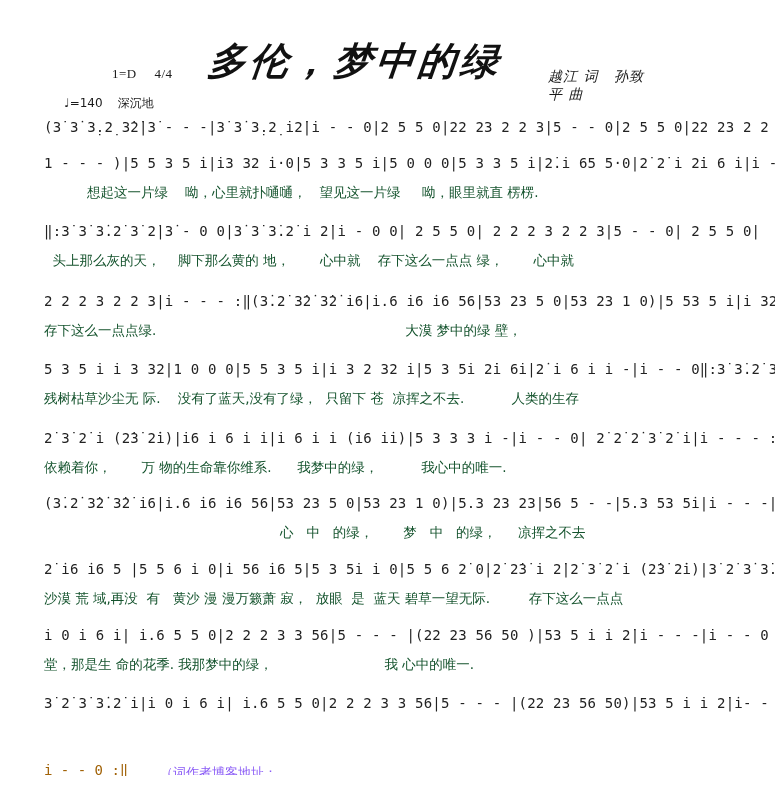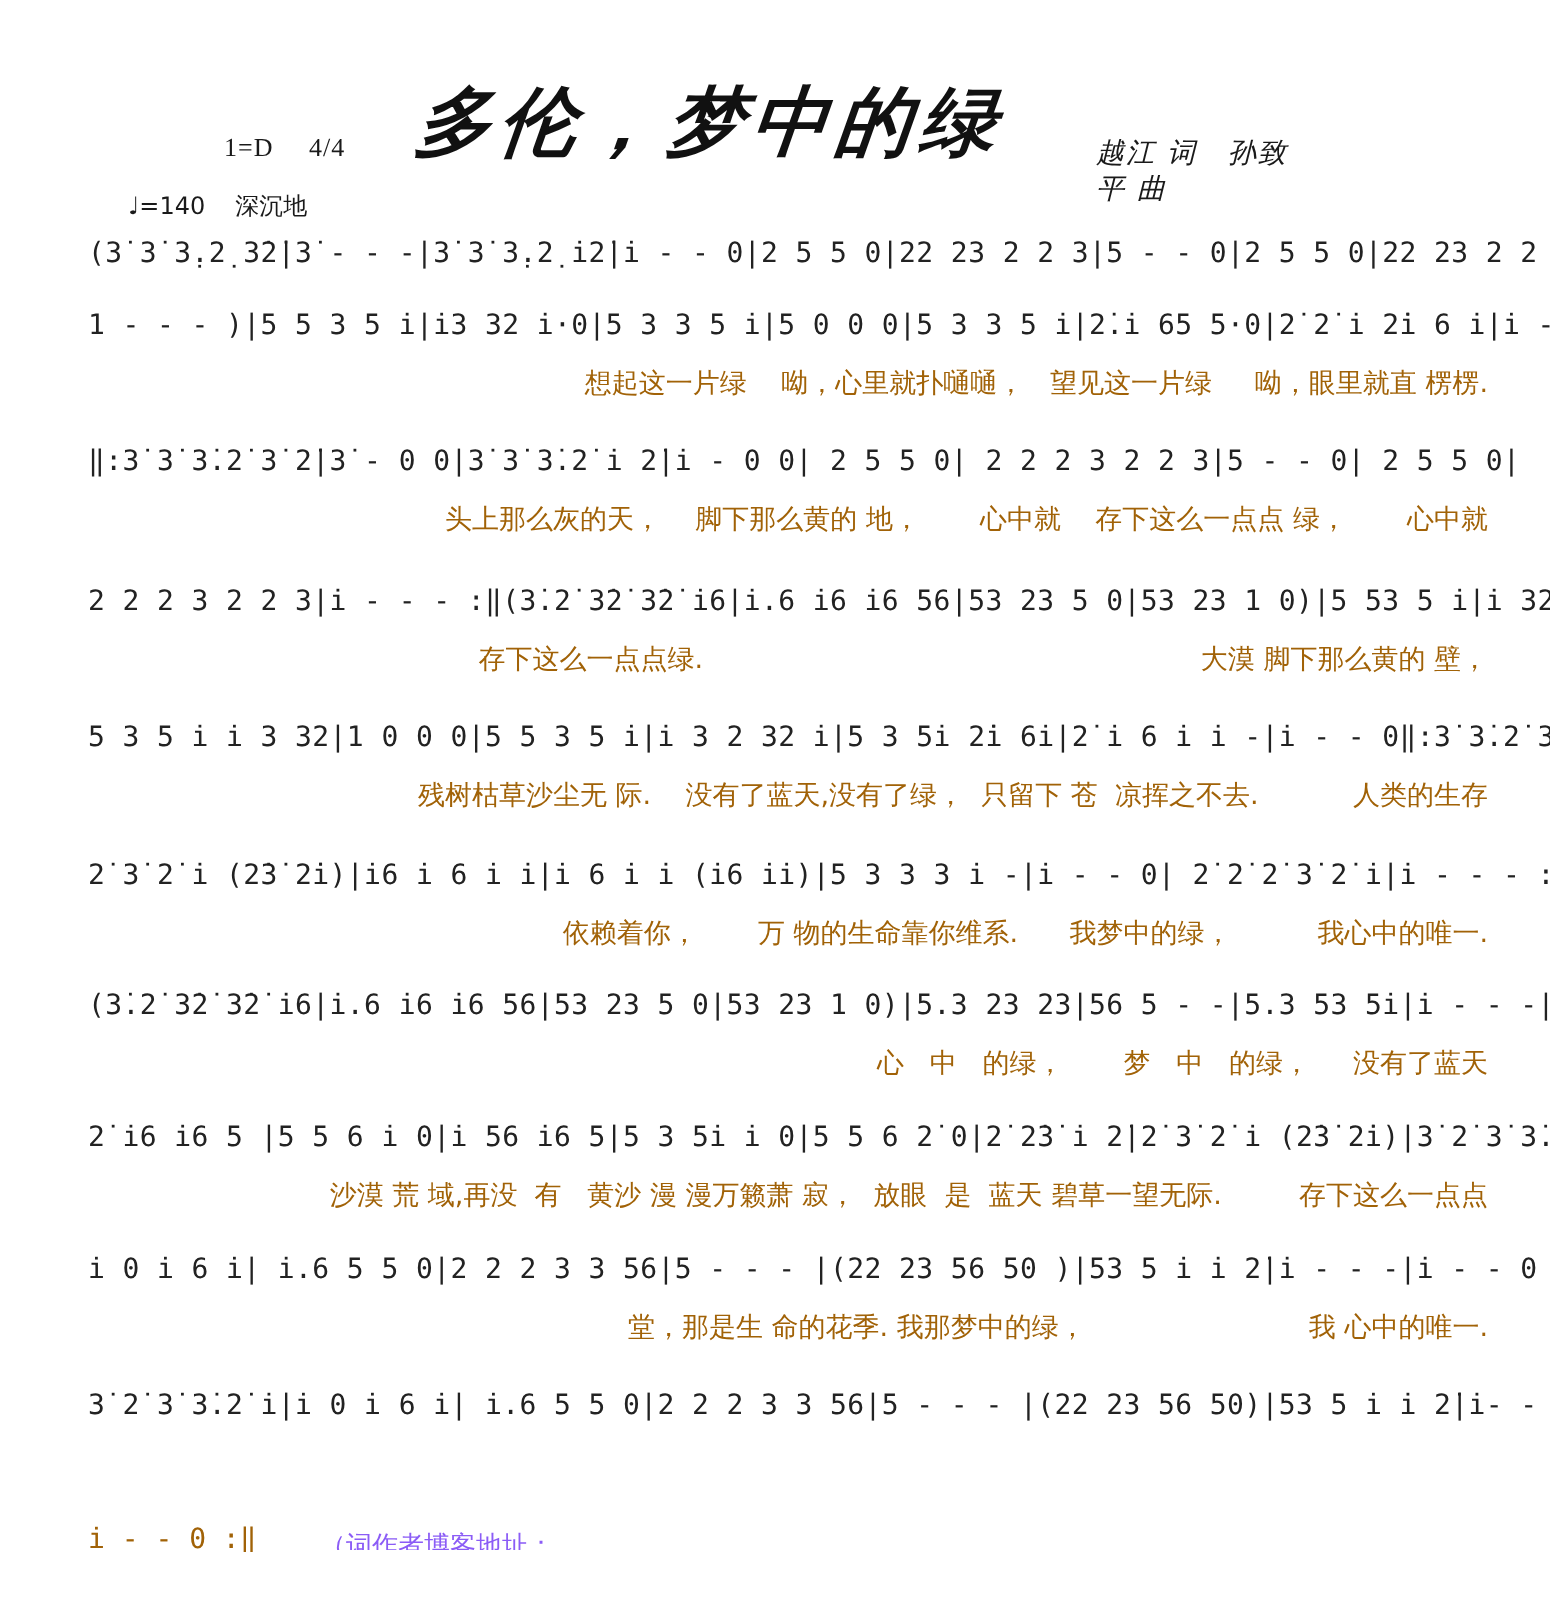--- a/index.html
+++ b/index.html
@@ -73,25 +73,24 @@
       white-space: pre;
       color: #222;
       height: 22px;
       line-height: 22px;
       text-decoration: none;
     }
     .lyrics {
       font-family: "DejaVu Sans", sans-serif;
       font-size: 13.5px;
       white-space: pre;
-      color: #a16207;
+      color: #14532d;
       height: 20px;
       line-height: 20px;
       margin-top: 8px;
-      text-align: right;
     }
     .footer-line {
       position: absolute;
       left: 44px;
       top: 762px;
       font-family: "DejaVu Sans Mono", monospace;
       font-size: 14px;
       white-space: pre;
       color: #a16207;
       height: 14px;
@@ -134,33 +133,33 @@
   <div class="system" style="top:152px">
     <div class="notes">1 - - - )|5 5 3 5 i̇|i̇3 32 i̇·0|5 3 3 5 i̇|5 0 0 0|5 3 3 5 i̇|2̇.i̇ 65 5·0|2̇ 2̇ i̇ 2̇i̇ 6 i̇|i̇ - - -|</div>
     <div class="lyrics">          想起这一片绿    呦，心里就扑嗵嗵，   望见这一片绿     呦，眼里就直 楞楞.</div>
   </div>
   <div class="system" style="top:220px">
     <div class="notes">‖:3̇ 3̇ 3̇.2̇ 3̇ 2̇|3̇ - 0 0|3̇ 3̇ 3̇.2̇ i̇ 2̇|i̇ - 0 0| 2 5 5 0| 2 2 2 3 2 2 3|5 - - 0| 2 5 5 0|</div>
     <div class="lyrics">  头上那么灰的天，    脚下那么黄的 地，       心中就    存下这么一点点 绿，       心中就</div>
   </div>
   <div class="system" style="top:290px">
     <div class="notes">2 2 2 3 2 2 3|i̇ - - - :‖(3̇.2̇ 3̇2̇ 3̇2̇ i̇6|i̇.6 i̇6 i̇6 56|53 23 5 0|53 23 1 0)|5 53 5 i̇|i̇ 32 32 1|</div>
-    <div class="lyrics">存下这么一点点绿.                                                          大漠 脚下那么黄的 壁，</div>
+    <div class="lyrics">存下这么一点点绿.                                                          大漠 梦中的绿 壁，</div>
   </div>
   <div class="system" style="top:358px">
     <div class="notes">5 3 5 i̇ i̇ 3 32|1 0 0 0|5 5 3 5 i̇|i̇ 3 2 32 i̇|5 3 5i̇ 2̇i̇ 6i̇|2̇ i̇ 6 i̇ i̇ -|i̇ - - 0‖:3̇ 3̇.2̇ 3̇ 3̇|</div>
     <div class="lyrics">残树枯草沙尘无 际.    没有了蓝天,没有了绿，  只留下 苍  凉挥之不去.           人类的生存</div>
   </div>
   <div class="system" style="top:427px">
     <div class="notes">2̇ 3̇ 2̇ i̇ (2̇3̇ 2̇i̇)|i̇6 i̇ 6 i̇ i̇|i̇ 6 i̇ i̇ (i̇6 i̇i̇)|5 3 3 3 i̇ -|i̇ - - 0| 2̇ 2̇ 2̇ 3̇ 2̇ i̇|i̇ - - - :‖:</div>
     <div class="lyrics">依赖着你，       万 物的生命靠你维系.      我梦中的绿，          我心中的唯一.</div>
   </div>
   <div class="system" style="top:492px">
     <div class="notes">(3̇.2̇ 3̇2̇ 3̇2̇ i̇6|i̇.6 i̇6 i̇6 56|53 23 5 0|53 23 1 0)|5.3 23 23|56 5 - -|5.3 53 5i̇|i̇ - - -|2̇ 2̇ 2̇ 3̇|</div>
-    <div class="lyrics">                                                       心   中   的绿，       梦   中   的绿，     没有了蓝天</div>
+    <div class="lyrics">                                                       心   中   的绿，       梦   中   的绿，     凉挥之不去</div>
   </div>
   <div class="system" style="top:558px">
     <div class="notes">2̇ i̇6 i̇6 5 |5 5 6 i̇ 0|i̇ 56 i̇6 5|5 3 5i̇ i̇ 0|5 5 6 2̇ 0|2̇ 2̇3̇ i̇ 2̇|2̇ 3̇ 2̇ i̇ (2̇3̇ 2̇i̇)|3̇ 2̇ 3̇ 3̇.2̇ i̇|</div>
     <div class="lyrics">沙漠 荒 域,再没  有   黄沙 漫 漫万籁萧 寂，  放眼  是  蓝天 碧草一望无际.         存下这么一点点</div>
   </div>
   <div class="system" style="top:624px">
     <div class="notes">i̇ 0 i̇ 6 i̇| i̇.6 5 5 0|2 2 2 3 3 56|5 - - - |(22 23 56 50 )|53 5 i̇ i̇ 2̇|i̇ - - -|i̇ - - 0 |</div>
     <div class="lyrics">堂，那是生 命的花季. 我那梦中的绿，                          我 心中的唯一.</div>
   </div>
   <div class="system" style="top:692px">

